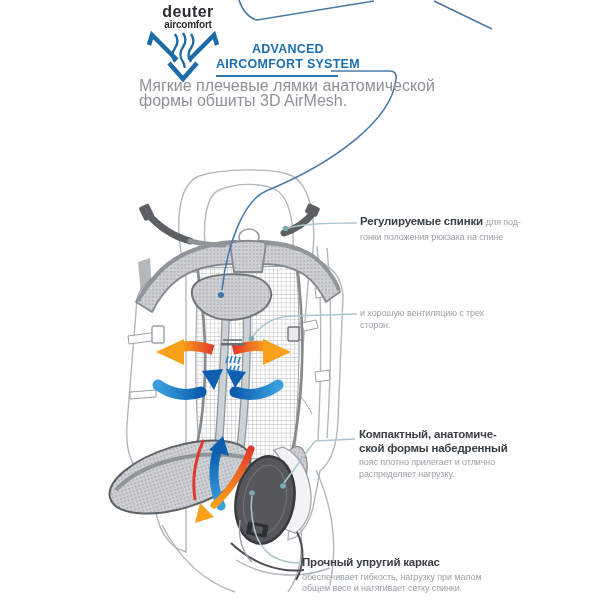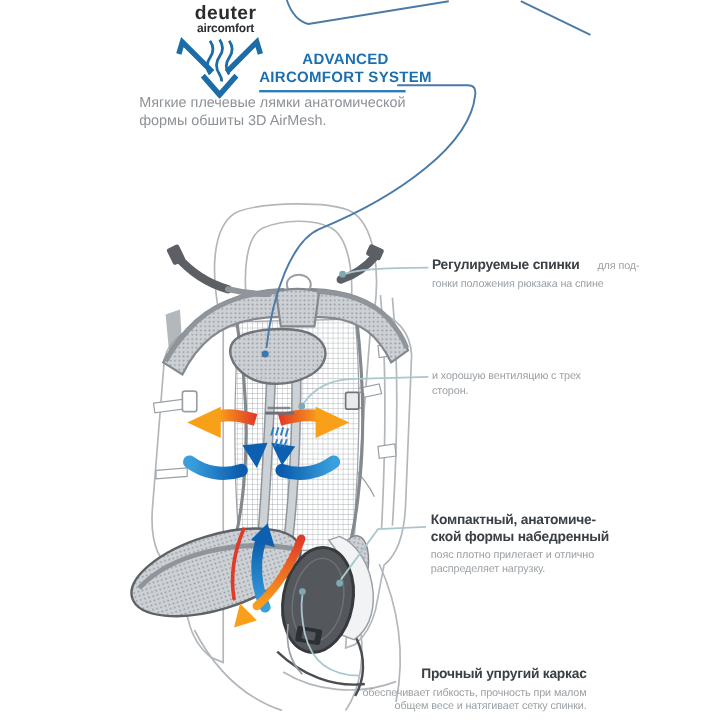--- a/index.html
+++ b/index.html
@@ -11,32 +11,32 @@
   .abs{position:absolute;}
   
   .logo{left:138px;top:5px;width:100px;text-align:center;color:#2a2d30;}
   .logo-name{font-size:16px;font-weight:800;letter-spacing:.4px;line-height:13px;}
   .logo-sub{font-size:10px;font-weight:800;letter-spacing:-.2px;line-height:14px;}
   
   .heading{left:216px;top:42px;color:#1c6fae;text-align:center;}
   .heading-line{font-size:12.5px;font-weight:700;letter-spacing:.25px;line-height:14.5px;white-space:nowrap;}
   .heading-rule{width:122px;height:2px;background:#2e7cb5;margin-top:4px;}
   
-  .intro{left:116px;top:78px;color:#8d9297;font-size:12px;line-height:15px;}
+  .intro{left:139px;top:78px;color:#8d9297;font-size:16px;line-height:15px;}
   .intro div{white-space:nowrap;}
   
   .ann{color:#3a4045;}
   .ann-title{font-size:11.5px;font-weight:700;line-height:13.5px;letter-spacing:-.2px;white-space:nowrap;}
-  .ann-note{font-size:9px;font-weight:400;color:#9ba1a6;letter-spacing:-.1px;margin-left:12px;}
+  .ann-note{font-size:9px;font-weight:400;color:#9ba1a6;letter-spacing:-.1px;}
   .ann-body{font-size:9px;color:#9ba1a6;line-height:11.5px;letter-spacing:-.1px;margin-top:2px;}
   .ann-body div{white-space:nowrap;}
   .ann1{left:360px;top:215px;}
   .ann2{left:360px;top:306px;}
   .ann3{left:359px;top:428px;}
-  .ann4{left:302px;top:556px;text-align:right;}
+  .ann4{left:302px;top:556px;}
   svg{display:block;}
   #scene{left:0;top:0;}
   #aircomfort-icon{left:146px;top:30px;}
 </style>
 </head>
 <body>
 
 <svg id="scene" class="abs" width="600" height="600" viewBox="0 0 600 600">
   <defs>
     <pattern id="pGrid" width="4.2" height="4.2" patternUnits="userSpaceOnUse">
@@ -256,16 +256,16 @@
     <div>пояс плотно прилегает и отлично</div>
     <div>распределяет нагрузку.</div>
   </div>
 </div>
 
 <div class="abs ann ann4">
   <div class="ann-title">
     <div>Прочный упругий каркас</div>
   </div>
   <div class="ann-body">
-    <div>обеспечивает гибкость, прочность при малом</div>
+    <div>обеспечивает гибкость, нагрузку при малом</div>
     <div>общем весе и натягивает сетку спинки.</div>
   </div>
 </div>
 
 </body></html>

